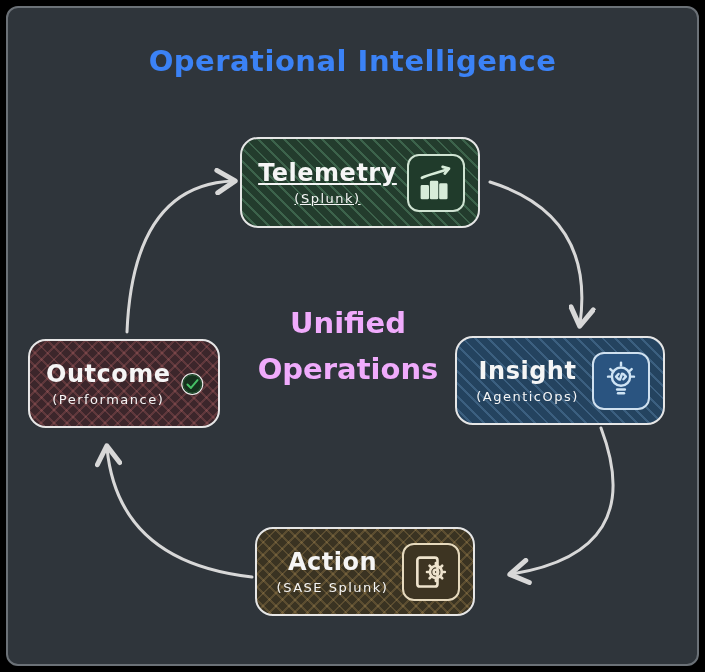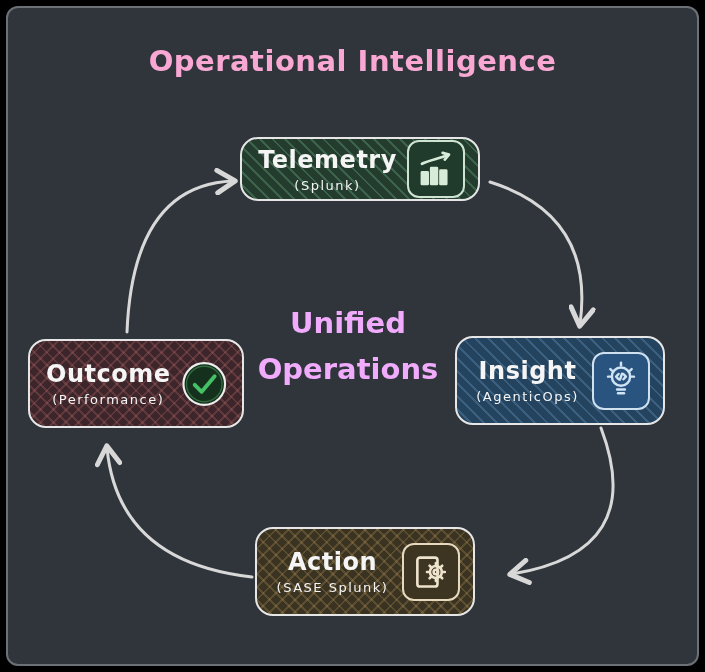--- a/index.html
+++ b/index.html
@@ -21,21 +21,21 @@
     background: #2f353b;
     border: 2px solid #6b7177;
     border-radius: 12px;
   }
   .title {
     position: absolute;
     left: 0;
     right: 0;
     top: 40px;
     text-align: center;
-    color: #f9a8d4;
+    color: #3b82f6;
     font-size: 29px;
     font-weight: 700;
     letter-spacing: 0.5px;
     line-height: 42px;
   }
   .center-label {
     position: absolute;
     left: 218px;
     top: 300px;
     width: 260px;
@@ -66,43 +66,44 @@
     border-radius: 12px;
     border: 2px solid #dcdcdc;
     display: flex;
     align-items: center;
     justify-content: center;
     flex: 0 0 auto;
     box-sizing: border-box;
   }
   
   #node-telemetry {
-    left: 240px; top: 137px; width: 240px; height: 64px;
+    left: 240px; top: 137px; width: 240px; height: 91px;
     background:
       repeating-linear-gradient(45deg, rgba(126,199,153,0.28) 0 2px, transparent 2px 9px),
       #233c2d;
+    text-decoration: underline;
   }
   #node-telemetry .iconbox { background: #203b2b; border-color: #cfe3d2; }
   #node-insight {
     left: 455px; top: 336px; width: 210px; height: 89px;
     background:
       repeating-linear-gradient(45deg, rgba(130,180,225,0.25) 0 2px, transparent 2px 9px),
       #24435f;
   }
   #node-insight .iconbox { background: #2a5480; border-color: #cfe0ef; }
   #node-action {
     left: 255px; top: 527px; width: 220px; height: 89px;
     background:
       repeating-linear-gradient(45deg, rgba(210,170,100,0.22) 0 2px, transparent 2px 9px),
       repeating-linear-gradient(-45deg, rgba(210,170,100,0.22) 0 2px, transparent 2px 9px),
       #3a3322;
   }
   #node-action .iconbox { background: #3d3422; border-color: #e6d9bd; }
   #node-outcome {
-    left: 28px; top: 339px; width: 216px; height: 89px;
+    left: 28px; top: 339px; width: 192px; height: 89px;
     background:
       repeating-linear-gradient(45deg, rgba(220,120,120,0.22) 0 2px, transparent 2px 9px),
       repeating-linear-gradient(-45deg, rgba(220,120,120,0.22) 0 2px, transparent 2px 9px),
       #3c262b;
   }
   #arrows {
     position: absolute;
     inset: 0;
     pointer-events: none;
   }

